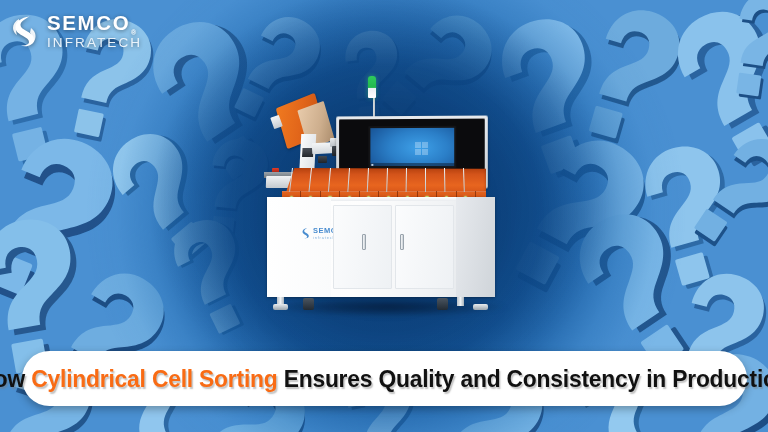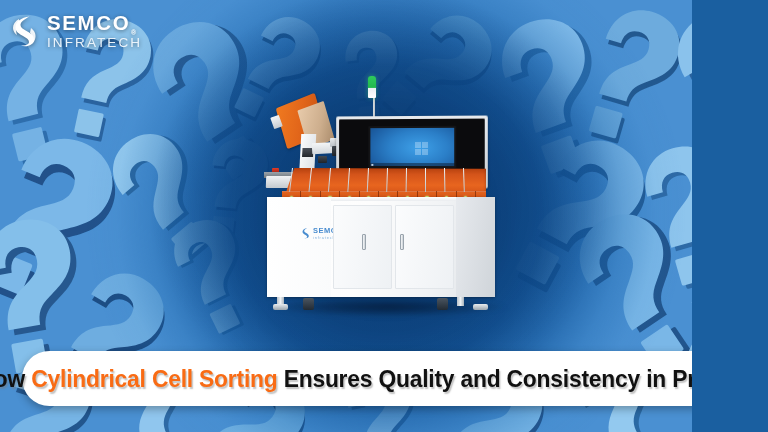--- a/index.html
+++ b/index.html
@@ -6,21 +6,21 @@
   html,body { width:768px; height:432px; overflow:hidden; }
   body {
     font-family:"Liberation Sans", sans-serif;
     background:#1a5fa0;
     position:relative;
   }
 
   
   #stage {
     position:absolute; inset:0;
-    width:692px; height:432px;
+    width:768px; height:432px;
     overflow:hidden;
   }
 
   
   #qbg { position:absolute; inset:0; background:#3f86cd; }
   #qbg svg { position:absolute; inset:0; width:768px; height:432px; display:block; }
 
   
   #spot {
     position:absolute; inset:0;

